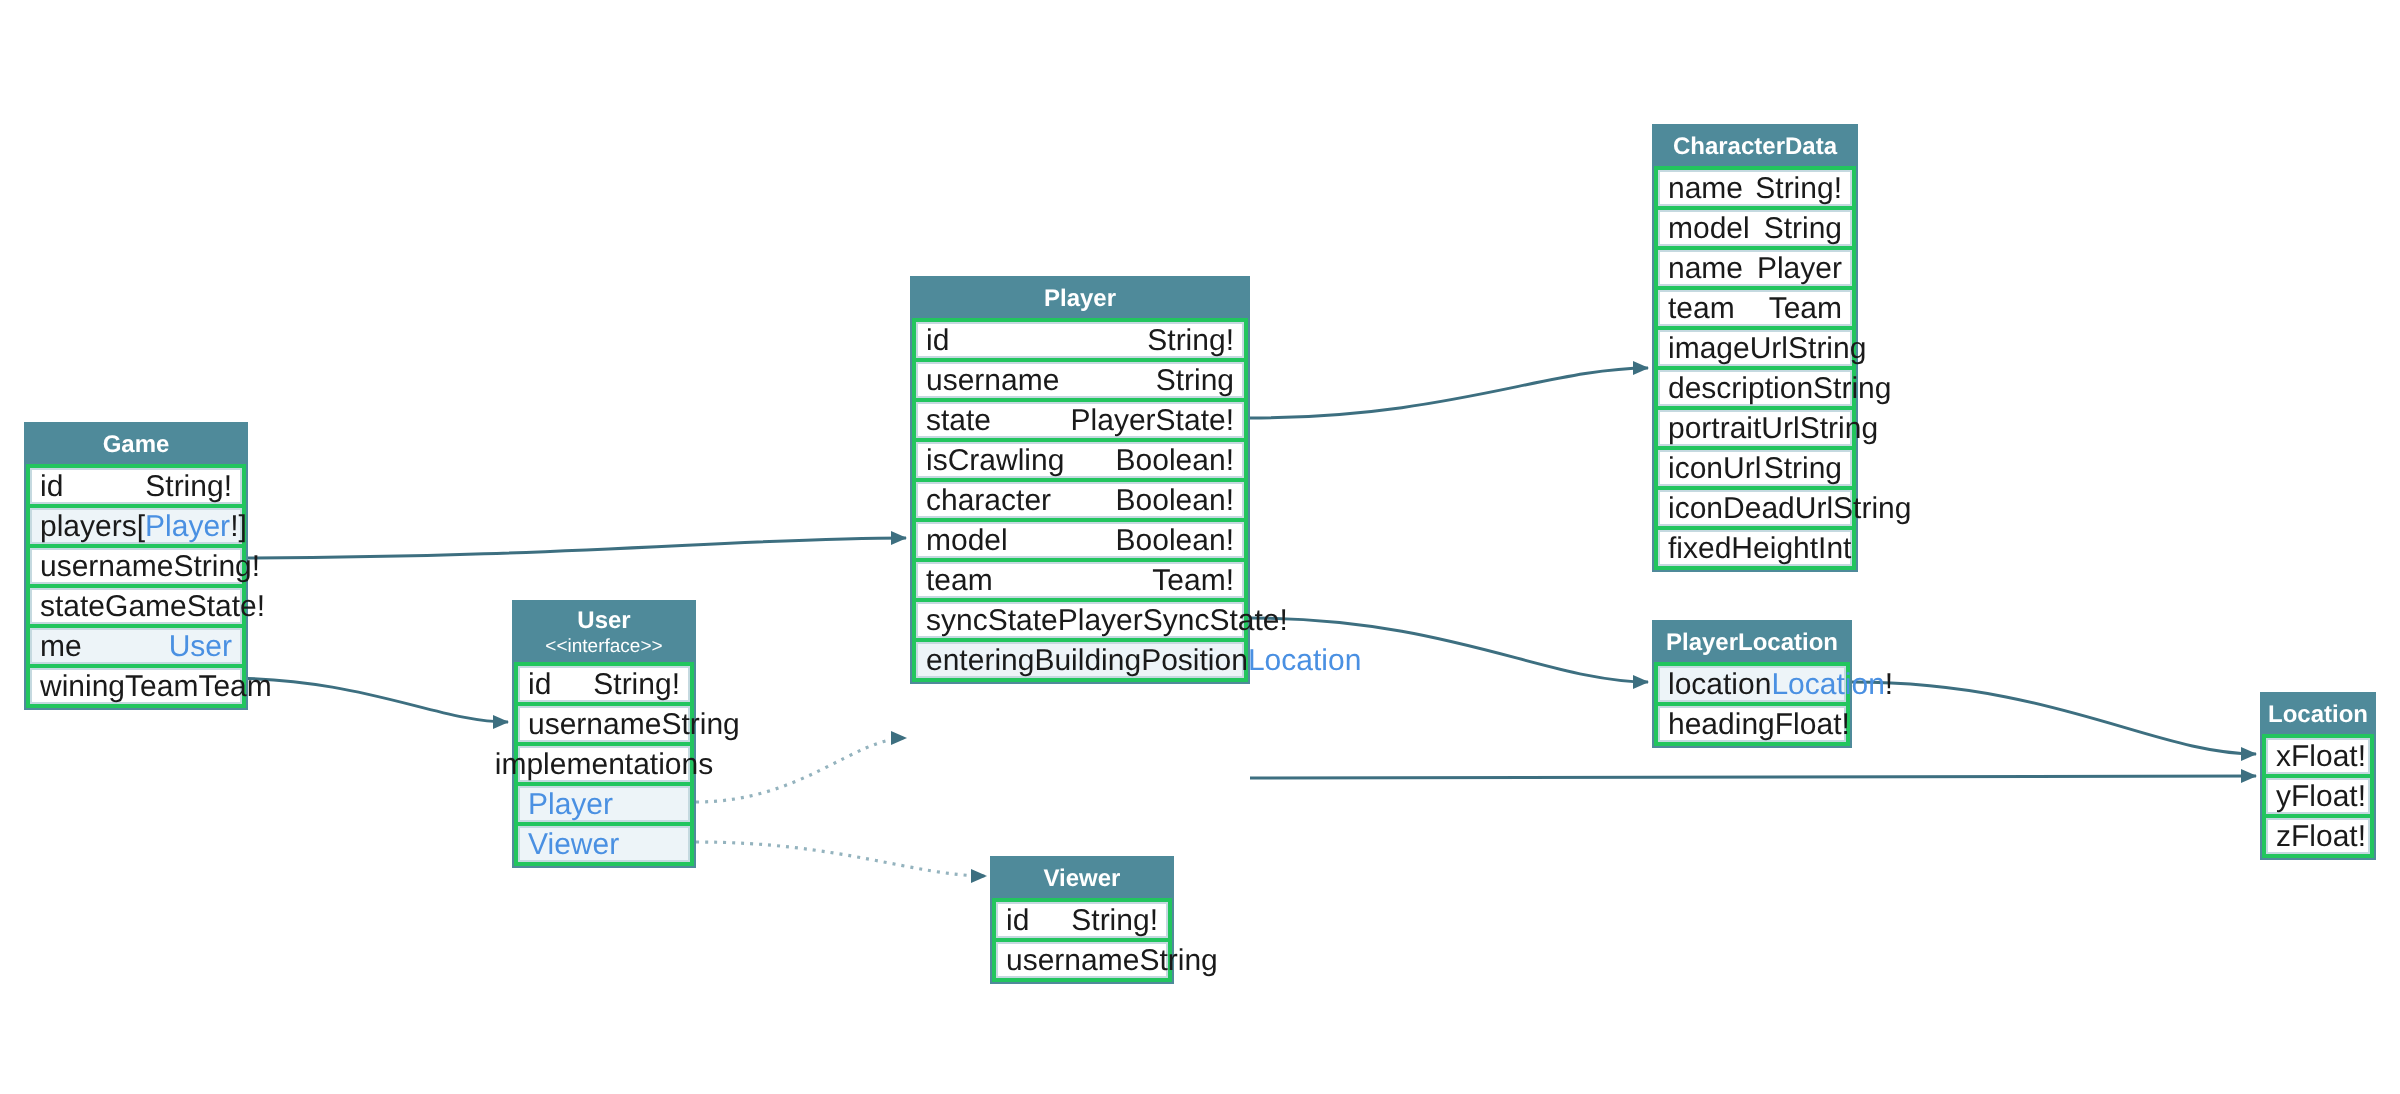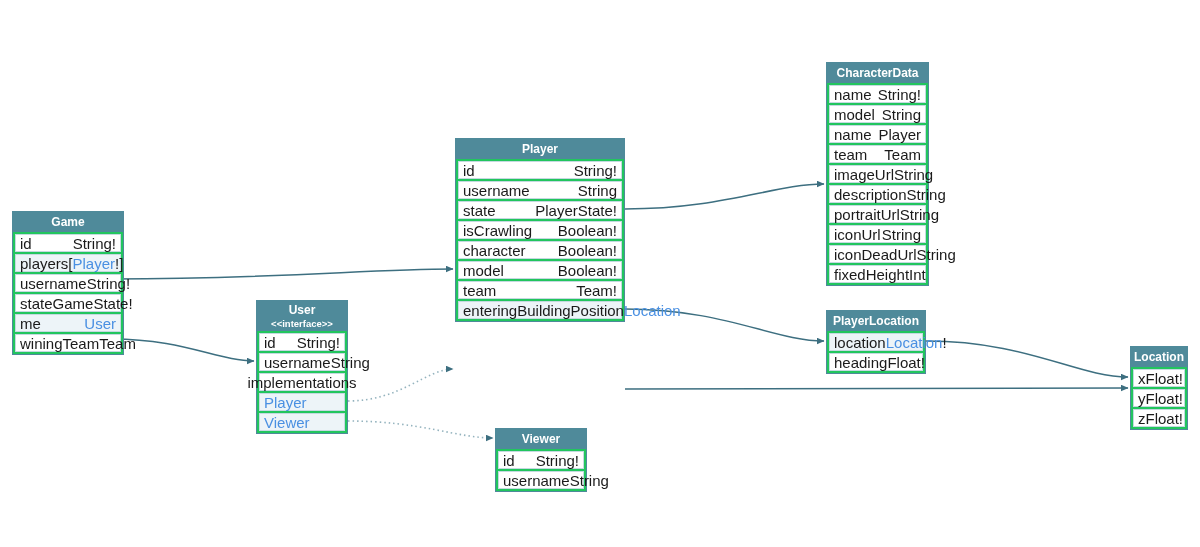--- a/index.html
+++ b/index.html
@@ -19,21 +19,21 @@
   .node{
     position:absolute;background:#22c55e;border:1px solid var(--node-border);
     box-sizing:border-box;box-shadow:0 0 0 0 transparent;
   }
   .hdr{
     background:var(--header-bg);color:var(--header-text);text-align:center;
     font-weight:bold;font-size:12px;line-height:20px;height:20px;
   }
   .hdr.with-st{height:30px;line-height:normal;}
   .hdr.with-st .t{display:block;font-size:12px;line-height:15px;padding-top:2px;}
-  .hdr .st{display:block;font-weight:bold;font-size:9.5px;line-height:12px;}
+  .hdr .st{display:block;font-weight:normal;font-size:9.5px;line-height:12px;}
   .rows{padding:2px 0 0 0;}
   .row{
     height:18px;box-sizing:border-box;margin:0 2px 2px 2px;border:1px solid var(--row-border);
     background:#fff;display:flex;justify-content:space-between;align-items:flex-start;
     padding:0 4px;font-size:15px;color:var(--text);white-space:nowrap;
   }
   .row.tint{background:var(--row-tint);}
   .row .fname{color:var(--text);}
   .row .ftype{color:var(--text);}
   .row .lnk{color:var(--link);cursor:pointer;}
@@ -140,20 +140,24 @@
             <span class="ftype">Boolean!</span>
           </div>
           <div class="row">
             <span class="fname">model</span>
             <span class="ftype">Boolean!</span>
           </div>
           <div class="row">
             <span class="fname">team</span>
             <span class="ftype">Team!</span>
           </div>
+          <div class="row">
+            <span class="fname">syncState</span>
+            <span class="ftype">PlayerSyncState!</span>
+          </div>
           <div class="row tint">
             <span class="fname">enteringBuildingPosition</span>
             <span class="ftype"><span class="lnk">Location</span></span>
           </div>
         </div>
       </div>
       <div class="node" style="left: 495px; top: 428px; width: 92px;">
         <div class="hdr"><span class="t">Viewer</span></div>
         <div class="rows">
           <div class="row">

